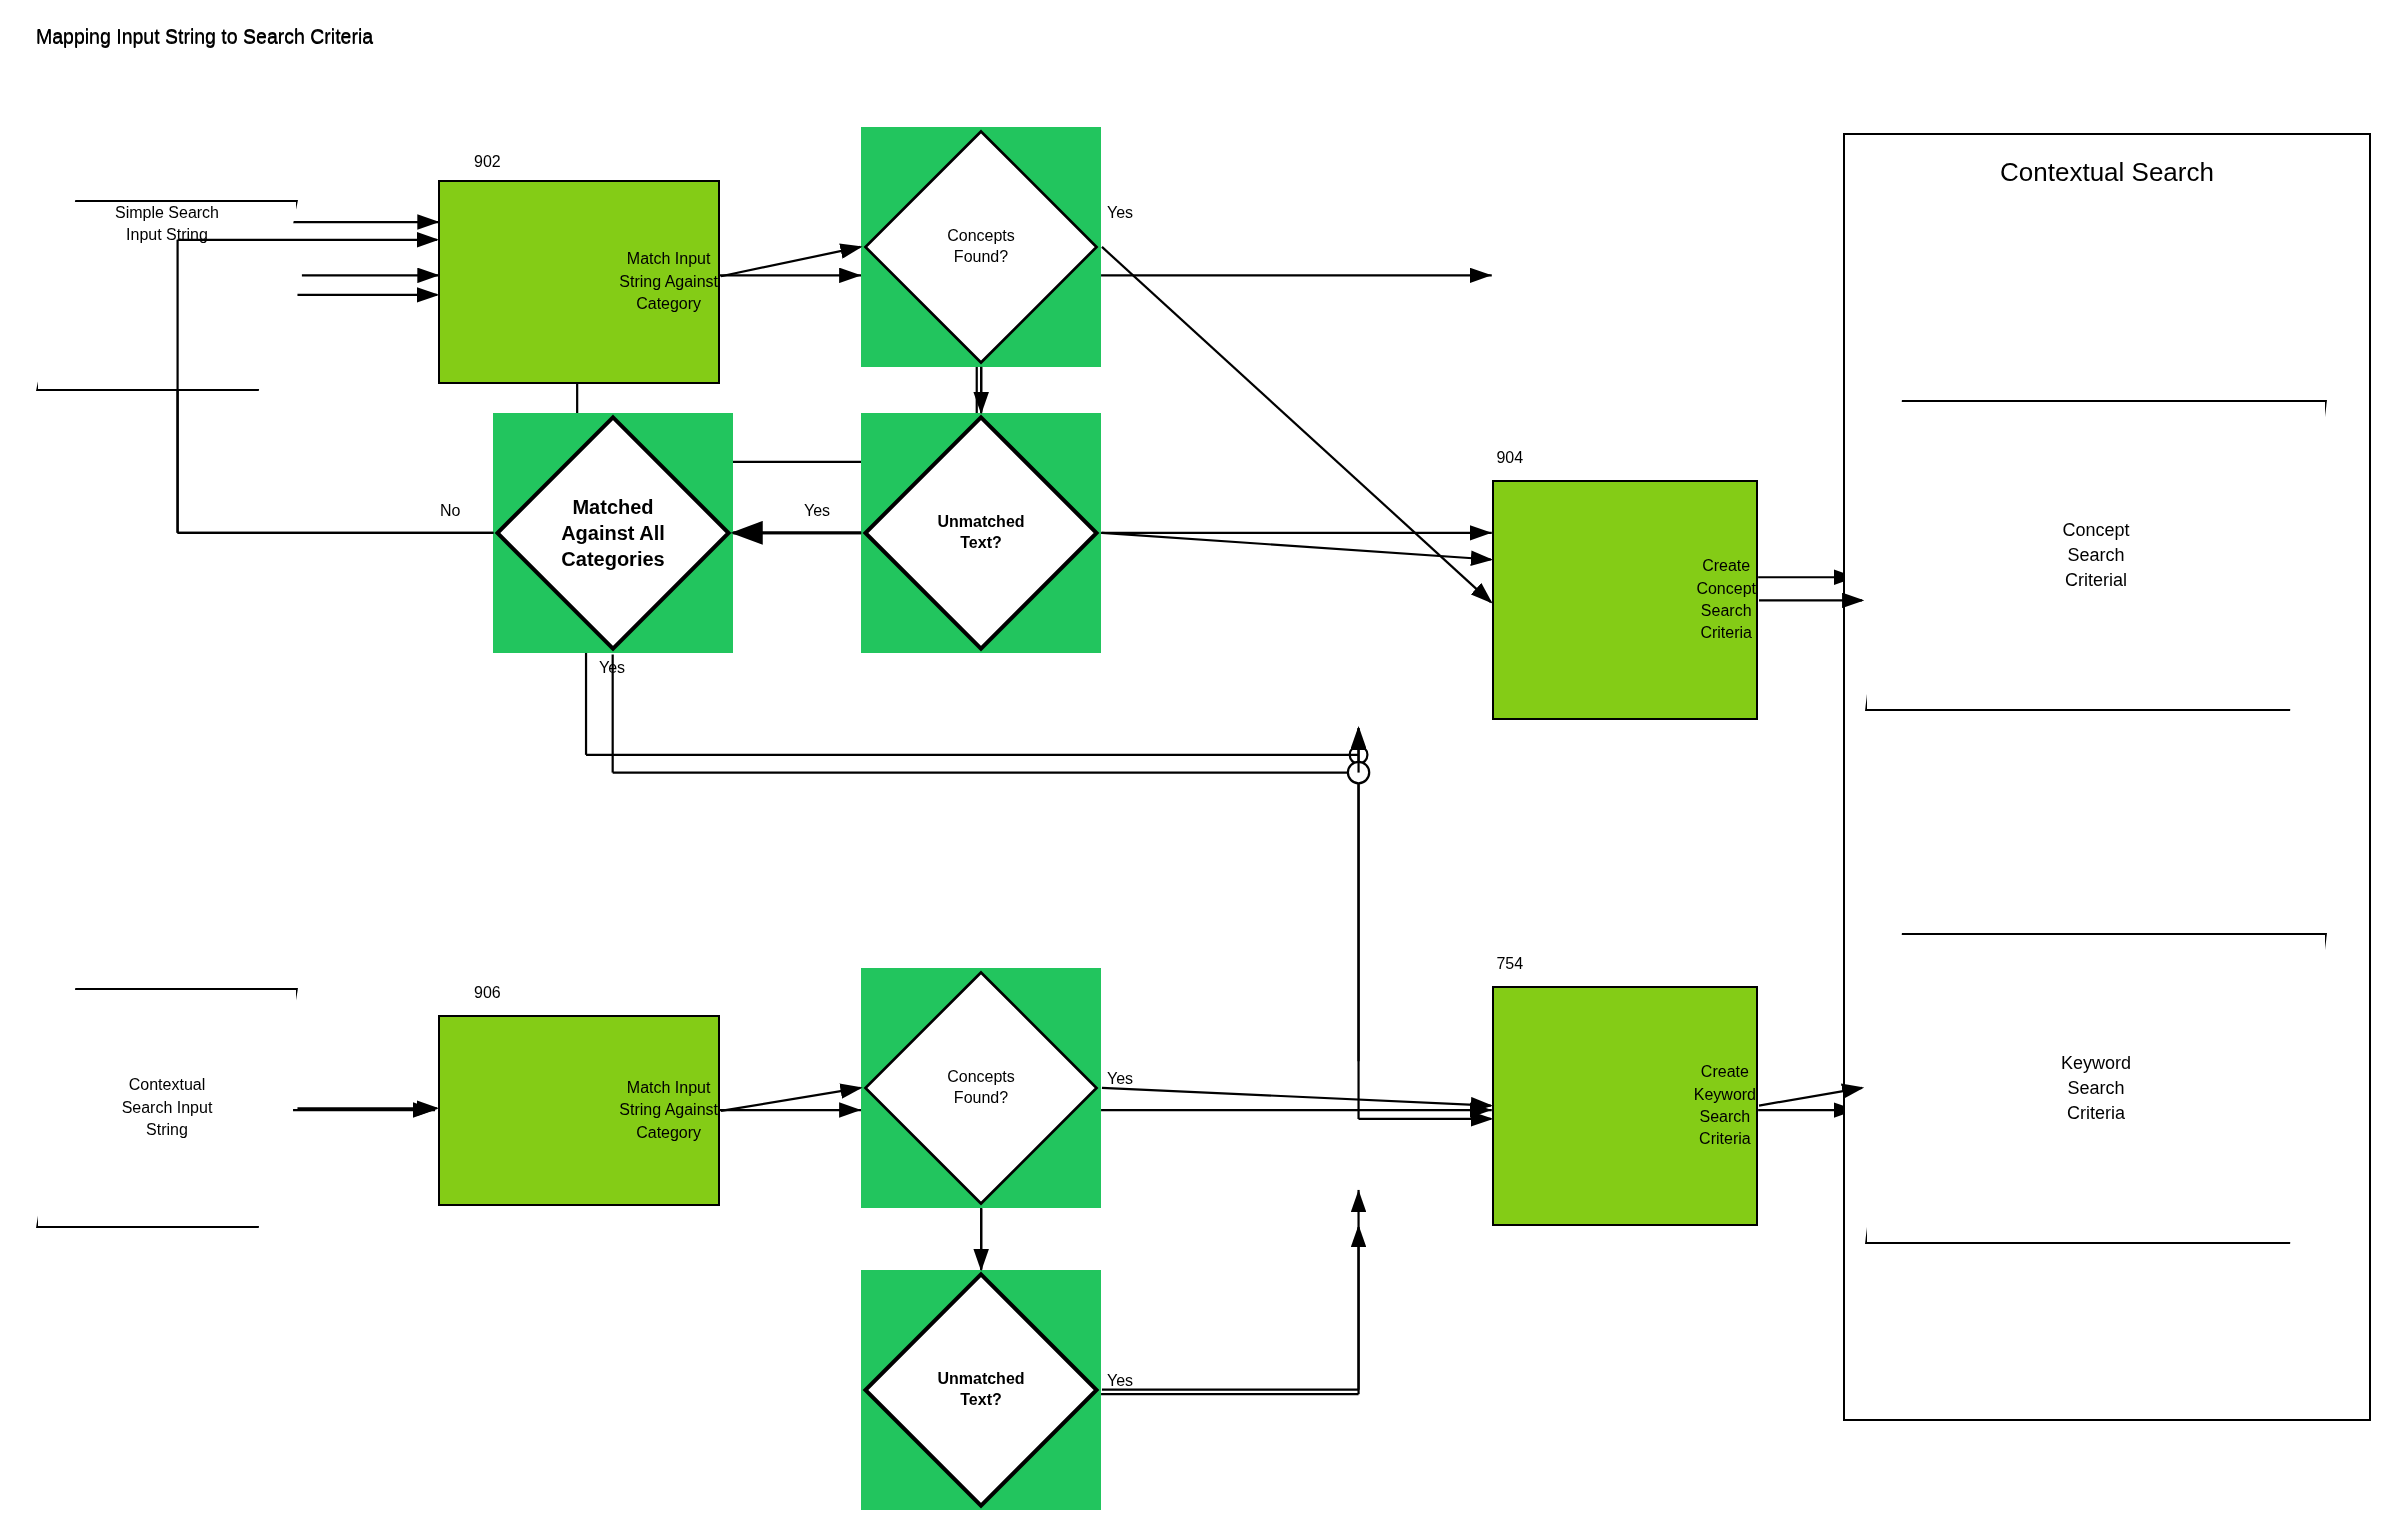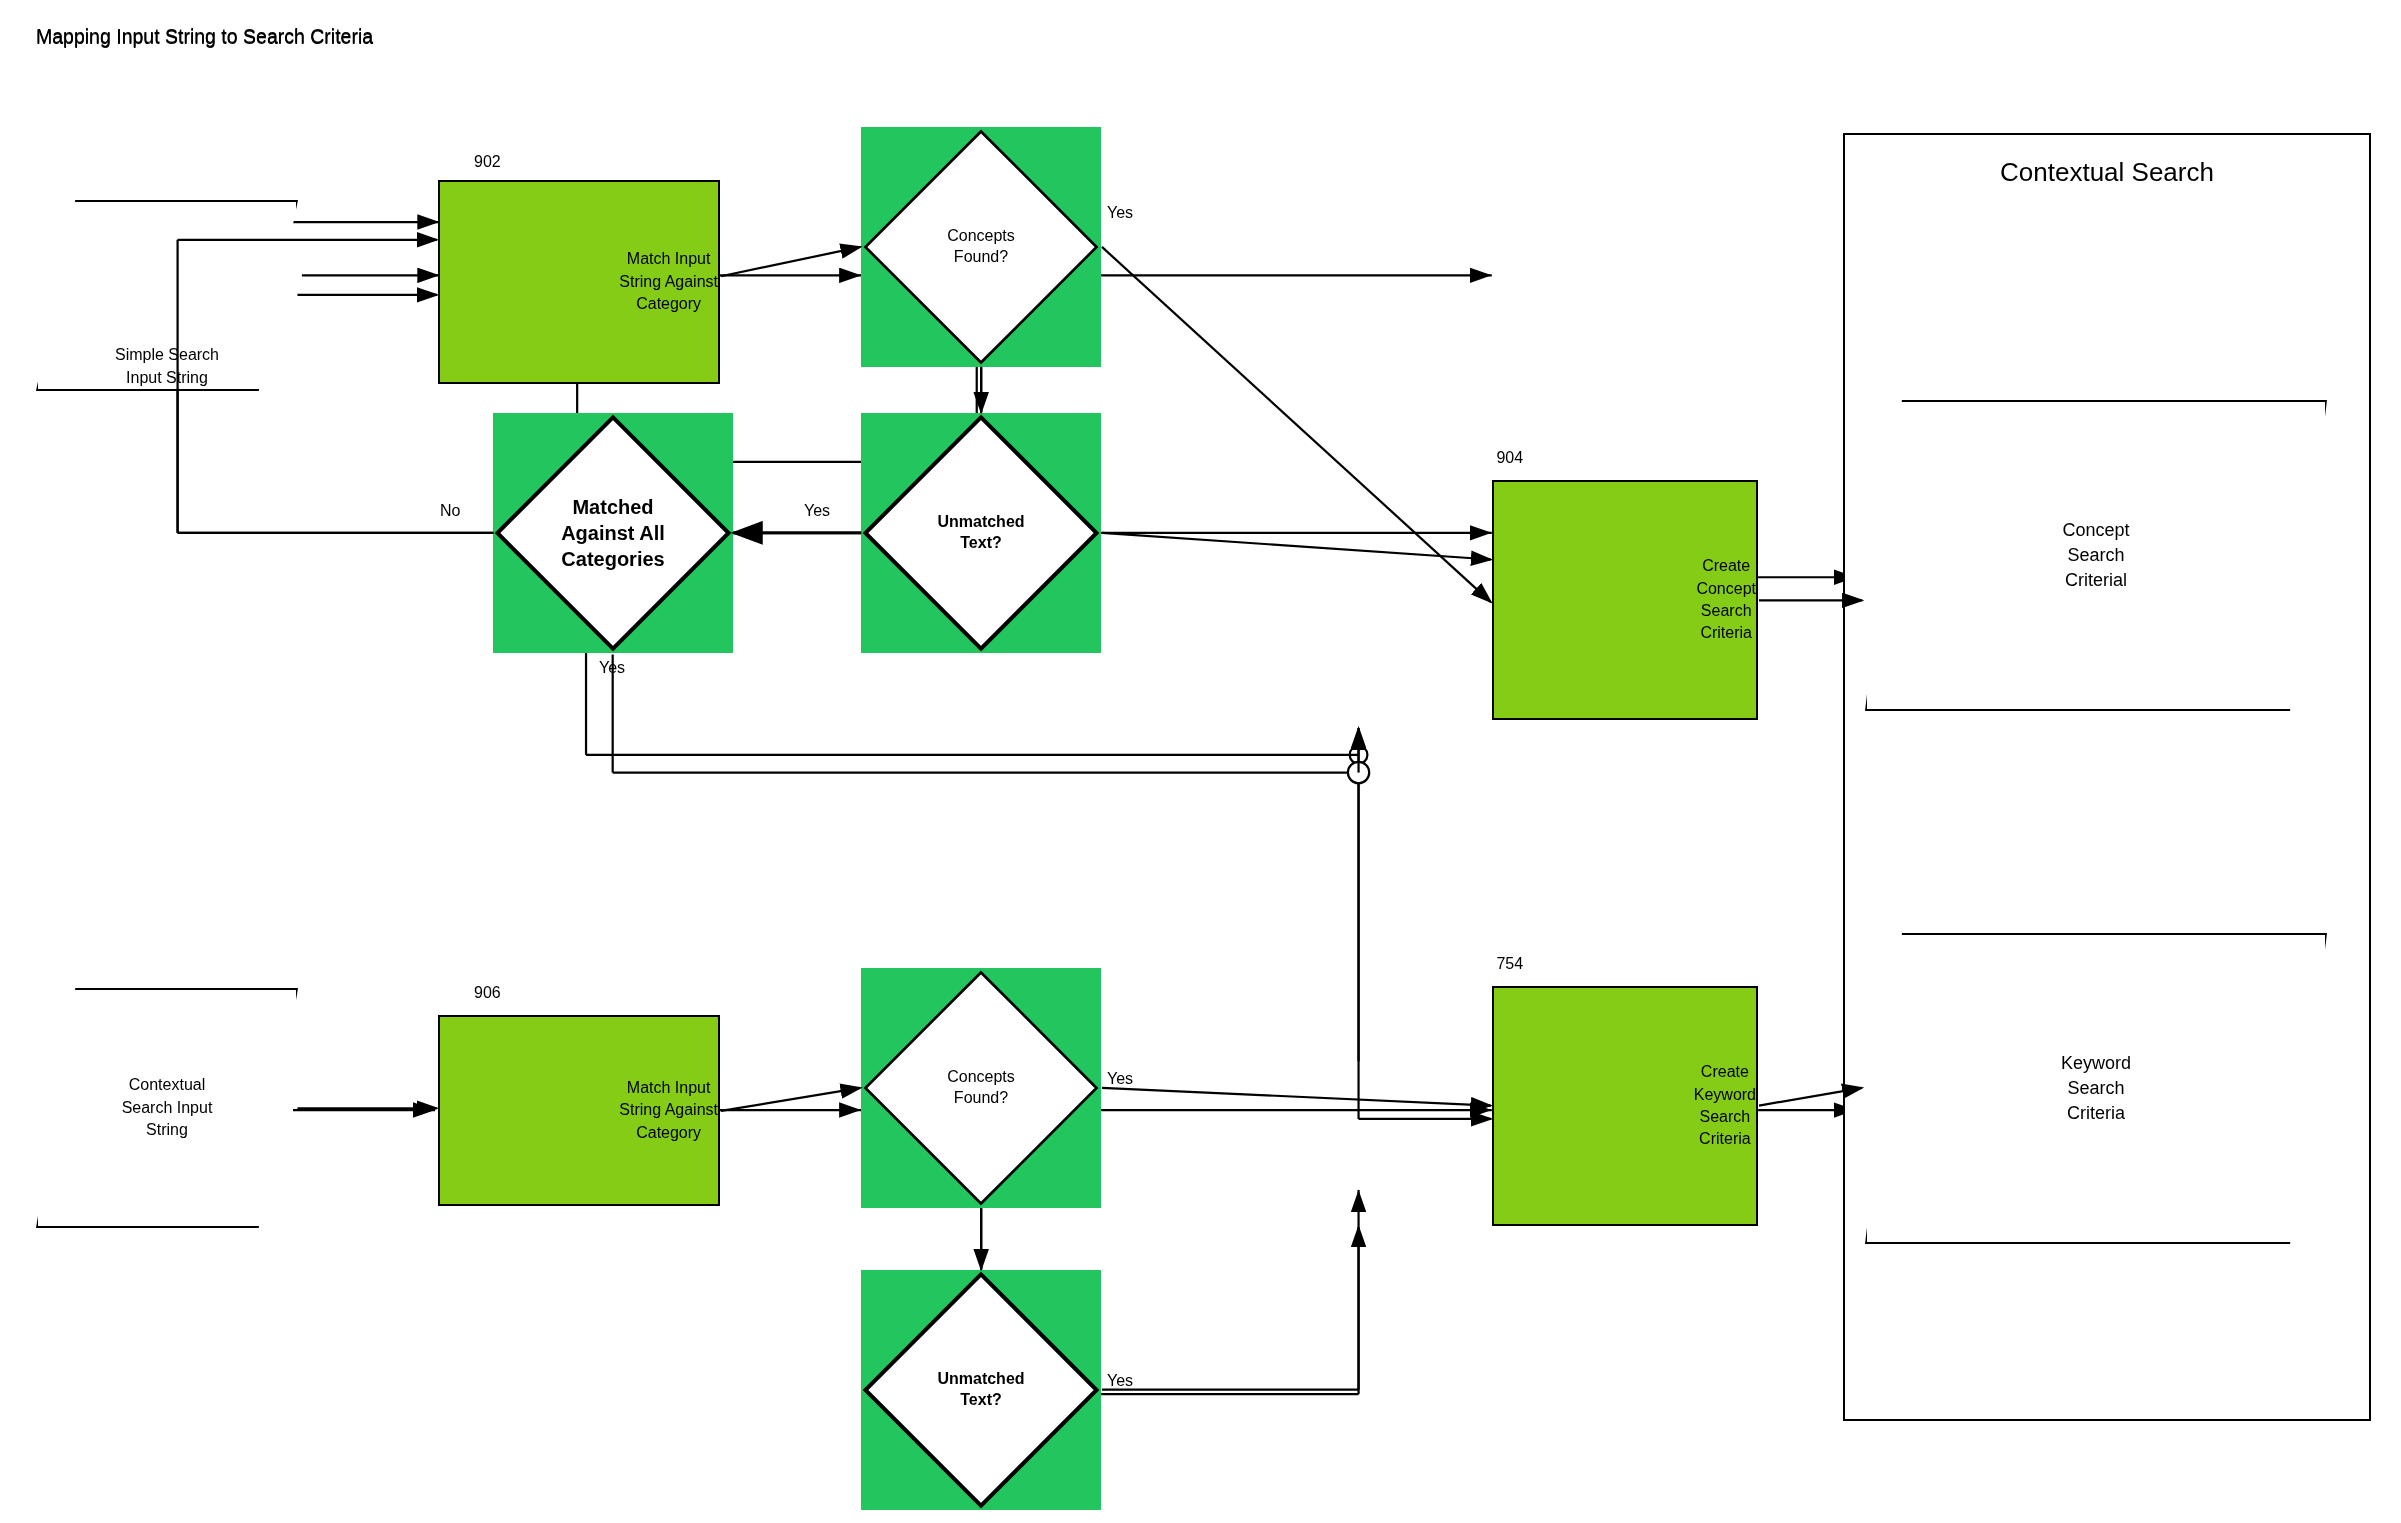--- a/index.html
+++ b/index.html
@@ -131,21 +131,21 @@
 
     <line x1="1980" y1="1250" x2="2090" y2="1250" stroke="#000" stroke-width="2.5" marker-end="url(#arrowhead)"></line>
 
     <line x1="1240" y1="600" x2="1680" y2="600" stroke="#000" stroke-width="2.5" marker-end="url(#arrowhead)"></line>
 
     <line x1="1530" y1="850" x2="1530" y2="820" stroke="#000" stroke-width="2.5" marker-end="url(#arrowhead)"></line>
   </svg>
 
   <div style="position:absolute; top:25px; left:36px; font-size:19.5px;">Mapping Input String to Search Criteria</div>
 
-  <div class="shape" style="position:absolute; left:36px; top:200px; width:262px; height:191px; border:2.7px solid #000; background:#fff; clip-path: polygon(15% 0%, 100% 0%, 85% 100%, 0% 100%); display:flex; align-items:flex-end; justify-content:center;">
+  <div class="shape" style="position:absolute; left:36px; top:200px; width:262px; height:191px; border:2.7px solid #000; background:#fff; clip-path: polygon(15% 0%, 100% 0%, 85% 100%, 0% 100%); display:flex; align-items:flex-start; justify-content:center;">
     <div style="font-size:16px; text-align:center; line-height:1.4;">Simple Search<br>Input String</div>
   </div>
 
   <div style="position:absolute; left:438px; top:180px; width:282px; height:204px;">
 
     <div style="position:absolute; top:-27px; left:36px; font-size:16px;">902 </div>
     <div class="rect shape" style="width:100%; height:100%; font-size:16px; line-height:1.4;">
       <span>Match Input<br>String Against<br>Category</span>
     </div>
   </div>

